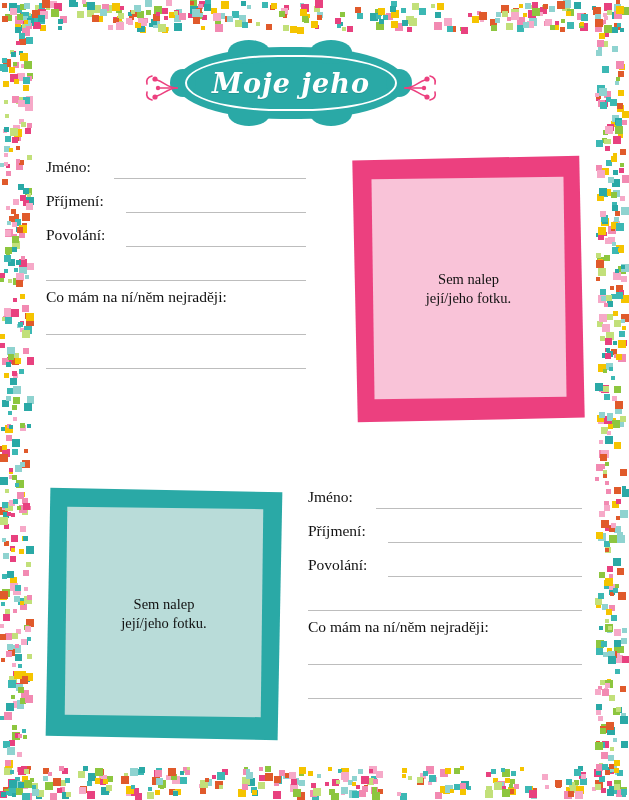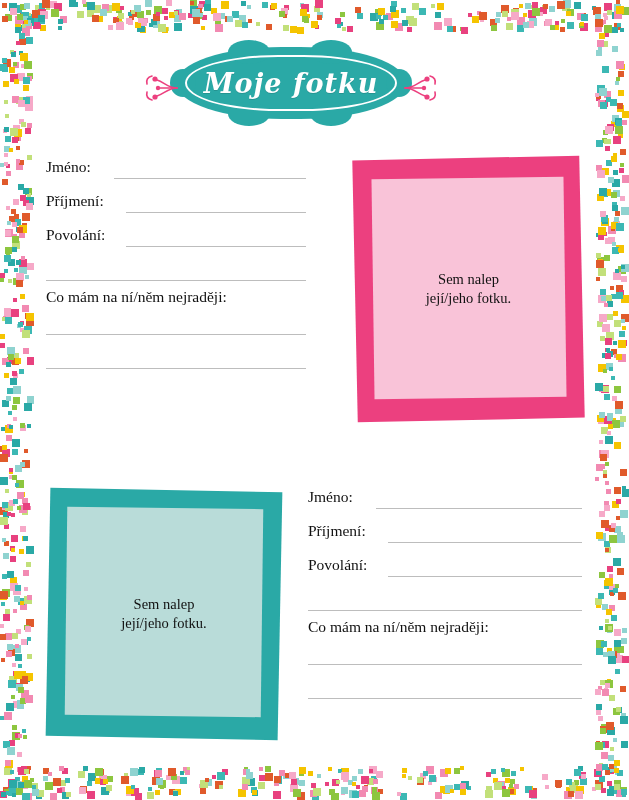--- a/index.html
+++ b/index.html
@@ -1350,21 +1350,21 @@
 
   <div class="title-wrap">
     <div class="plaque-outer"></div>
     <div class="plaque-scallop" style="left:-6px; top:22px; width:26px; height:28px;"></div>
     <div class="plaque-scallop" style="right:-6px; top:22px; width:26px; height:28px;"></div>
     <div class="plaque-scallop" style="left:52px; top:-7px; width:42px; height:24px;"></div>
     <div class="plaque-scallop" style="left:134px; top:-7px; width:42px; height:24px;"></div>
     <div class="plaque-scallop" style="left:52px; bottom:-7px; width:42px; height:24px;"></div>
     <div class="plaque-scallop" style="left:134px; bottom:-7px; width:42px; height:24px;"></div>
     <div class="plaque-inner"></div>
-    <div class="title-text">Moje fotku</div>
+    <div class="title-text">Moje jeho</div>
 
     <svg class="flourish flourish-left" viewBox="0 0 34 30">
       <g stroke="#ec407f" stroke-width="1.6" fill="none" stroke-linecap="round">
         <path d="M33 15 C24 15, 20 9, 13 7"></path>
         <path d="M33 15 C24 15, 20 21, 13 23"></path>
         <path d="M33 15 C26 15, 22 15, 16 15"></path>
         <circle cx="11" cy="6" r="2.6" fill="#ec407f" stroke="none"></circle>
         <circle cx="11" cy="24" r="2.6" fill="#ec407f" stroke="none"></circle>
         <circle cx="14" cy="15" r="2.2" fill="#ec407f" stroke="none"></circle>
         <path d="M8 3 C4 4, 2 7, 3 11"></path>

